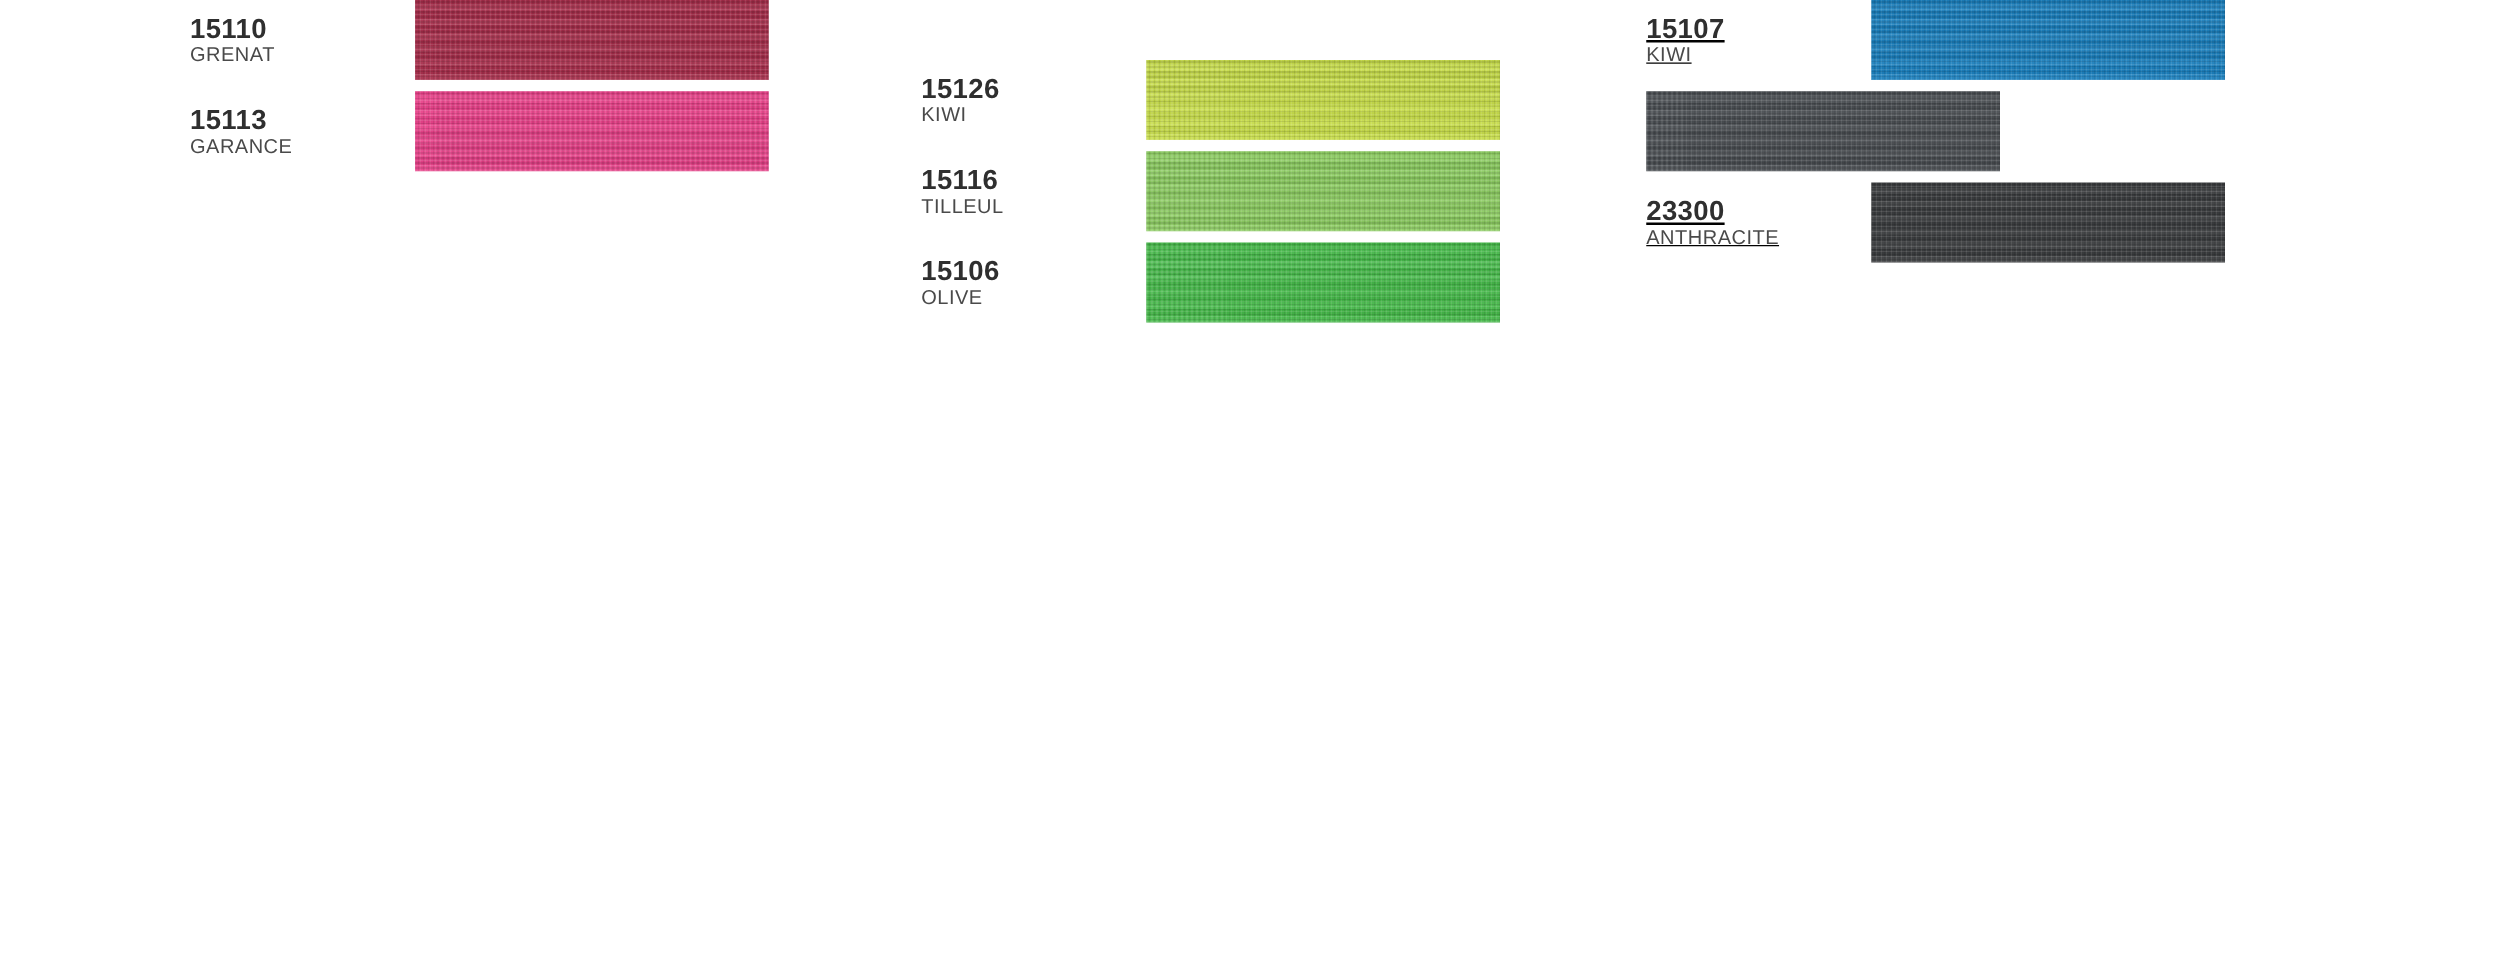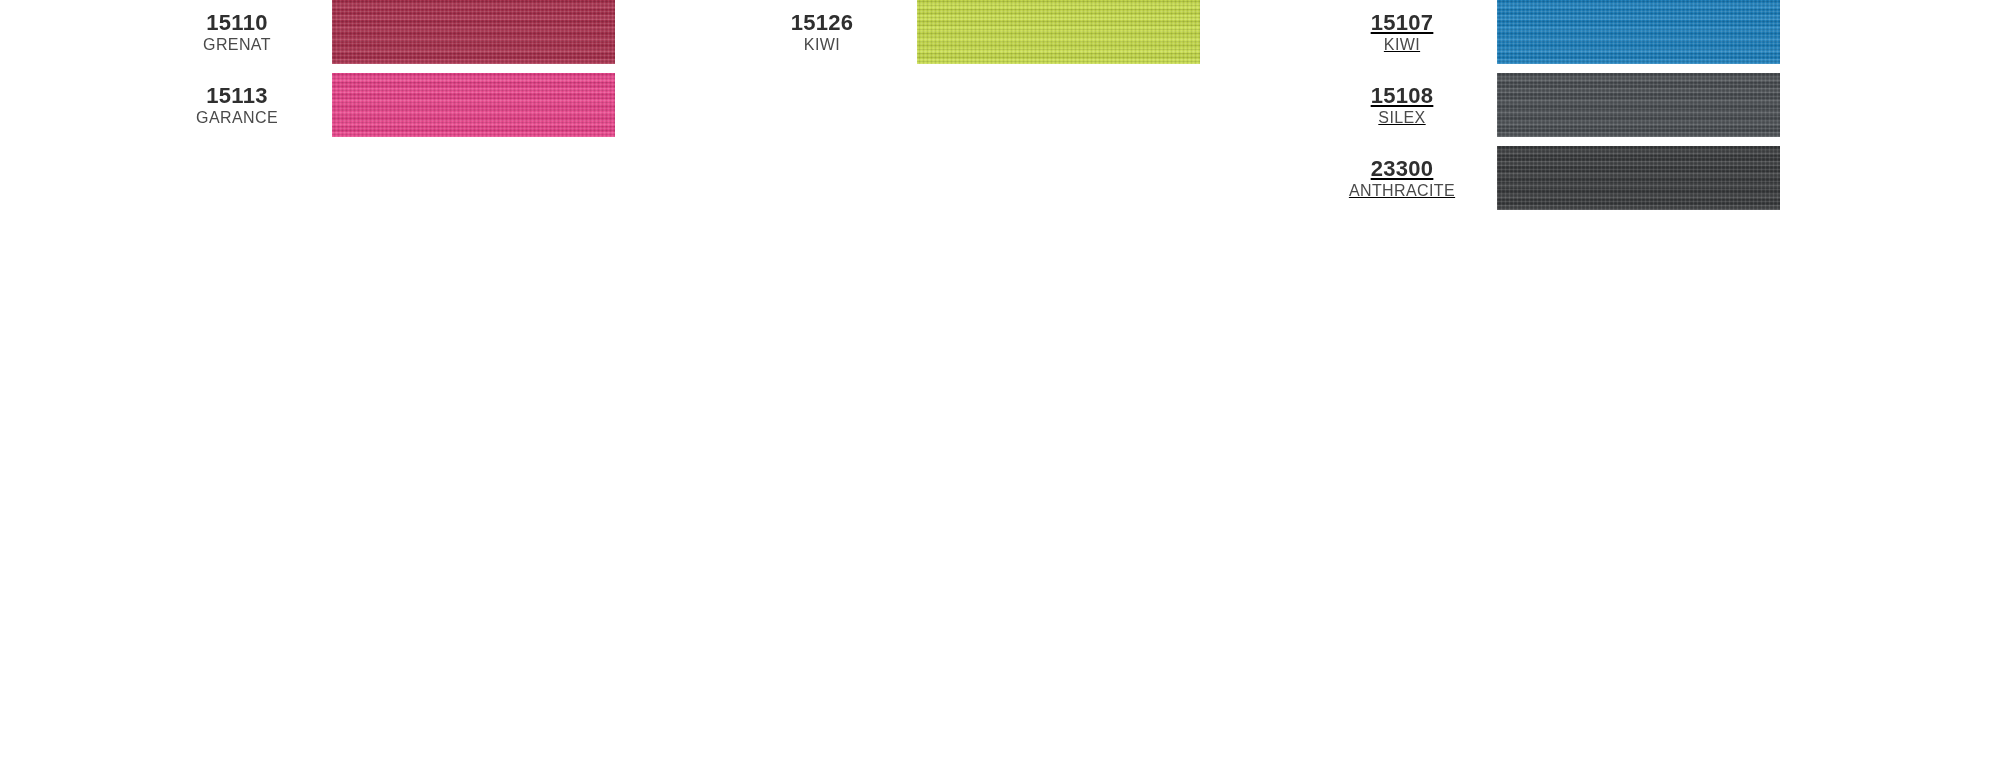--- a/index.html
+++ b/index.html
@@ -31,34 +31,34 @@
     align-items: flex-start;
   }
 
   .swatch-column {
     display: flex;
     flex-direction: column;
   }
 
   
   .col-0 { margin-left: 152px; }
-  .col-1 { margin-left: 122px; }
+  .col-1 { margin-left: 122px; margin-top: 48px; }
   .col-2 { margin-left: 117px; text-decoration: underline; }
 
   .swatch-row {
     display: flex;
     flex-direction: row;
     align-items: center;
     height: 64px;
     margin-bottom: 9px;
   }
 
   .swatch-label {
     width: 170px;
-    text-align: center;
+    text-align: left;
     padding-right: 10px;
     line-height: 1.18;
     white-space: nowrap;
     color: #3b3b3b;
   }
 
   .swatch-code {
     display: block;
     font-size: 22px;
     font-weight: bold;
@@ -157,39 +157,49 @@
     <div class="swatch-column col-1">
 
       <div class="swatch-row">
         <div class="swatch-label">
           <span class="swatch-code">15126</span>
           <span class="swatch-name">KIWI</span>
         </div>
         <div class="swatch-chip" style="background-color: rgb(198, 219, 75);"></div>
       </div>
 
-
+      <div class="swatch-row">
+        <div class="swatch-label">
+          <span class="swatch-code">15116</span>
+          <span class="swatch-name">TILLEUL</span>
+        </div>
+        <div class="swatch-chip" style="background-color: rgb(140, 203, 98);"></div>
+      </div>
+
+      <div class="swatch-row">
+        <div class="swatch-label">
+          <span class="swatch-code">15106</span>
+          <span class="swatch-name">OLIVE</span>
+        </div>
+        <div class="swatch-chip" style="background-color: rgb(69, 182, 73);"></div>
+      </div>
 
     </div>
 
     <div class="swatch-column col-2">
 
       <div class="swatch-row">
         <div class="swatch-label">
           <span class="swatch-code">15107</span>
           <span class="swatch-name">KIWI</span>
         </div>
         <div class="swatch-chip" style="background-color: rgb(28, 127, 188);"></div>
       </div>
 
       <div class="swatch-row">
-        <div class="swatch-label">
-          <span class="swatch-code">15108</span>
-          <span class="swatch-name">SILEX</span>
-        </div>
         <div class="swatch-chip" style="background-color: rgb(74, 78, 82);"></div>
       </div>
 
       <div class="swatch-row">
         <div class="swatch-label">
           <span class="swatch-code">23300</span>
           <span class="swatch-name">ANTHRACITE</span>
         </div>
         <div class="swatch-chip" style="background-color: rgb(58, 60, 62);"></div>
       </div>

